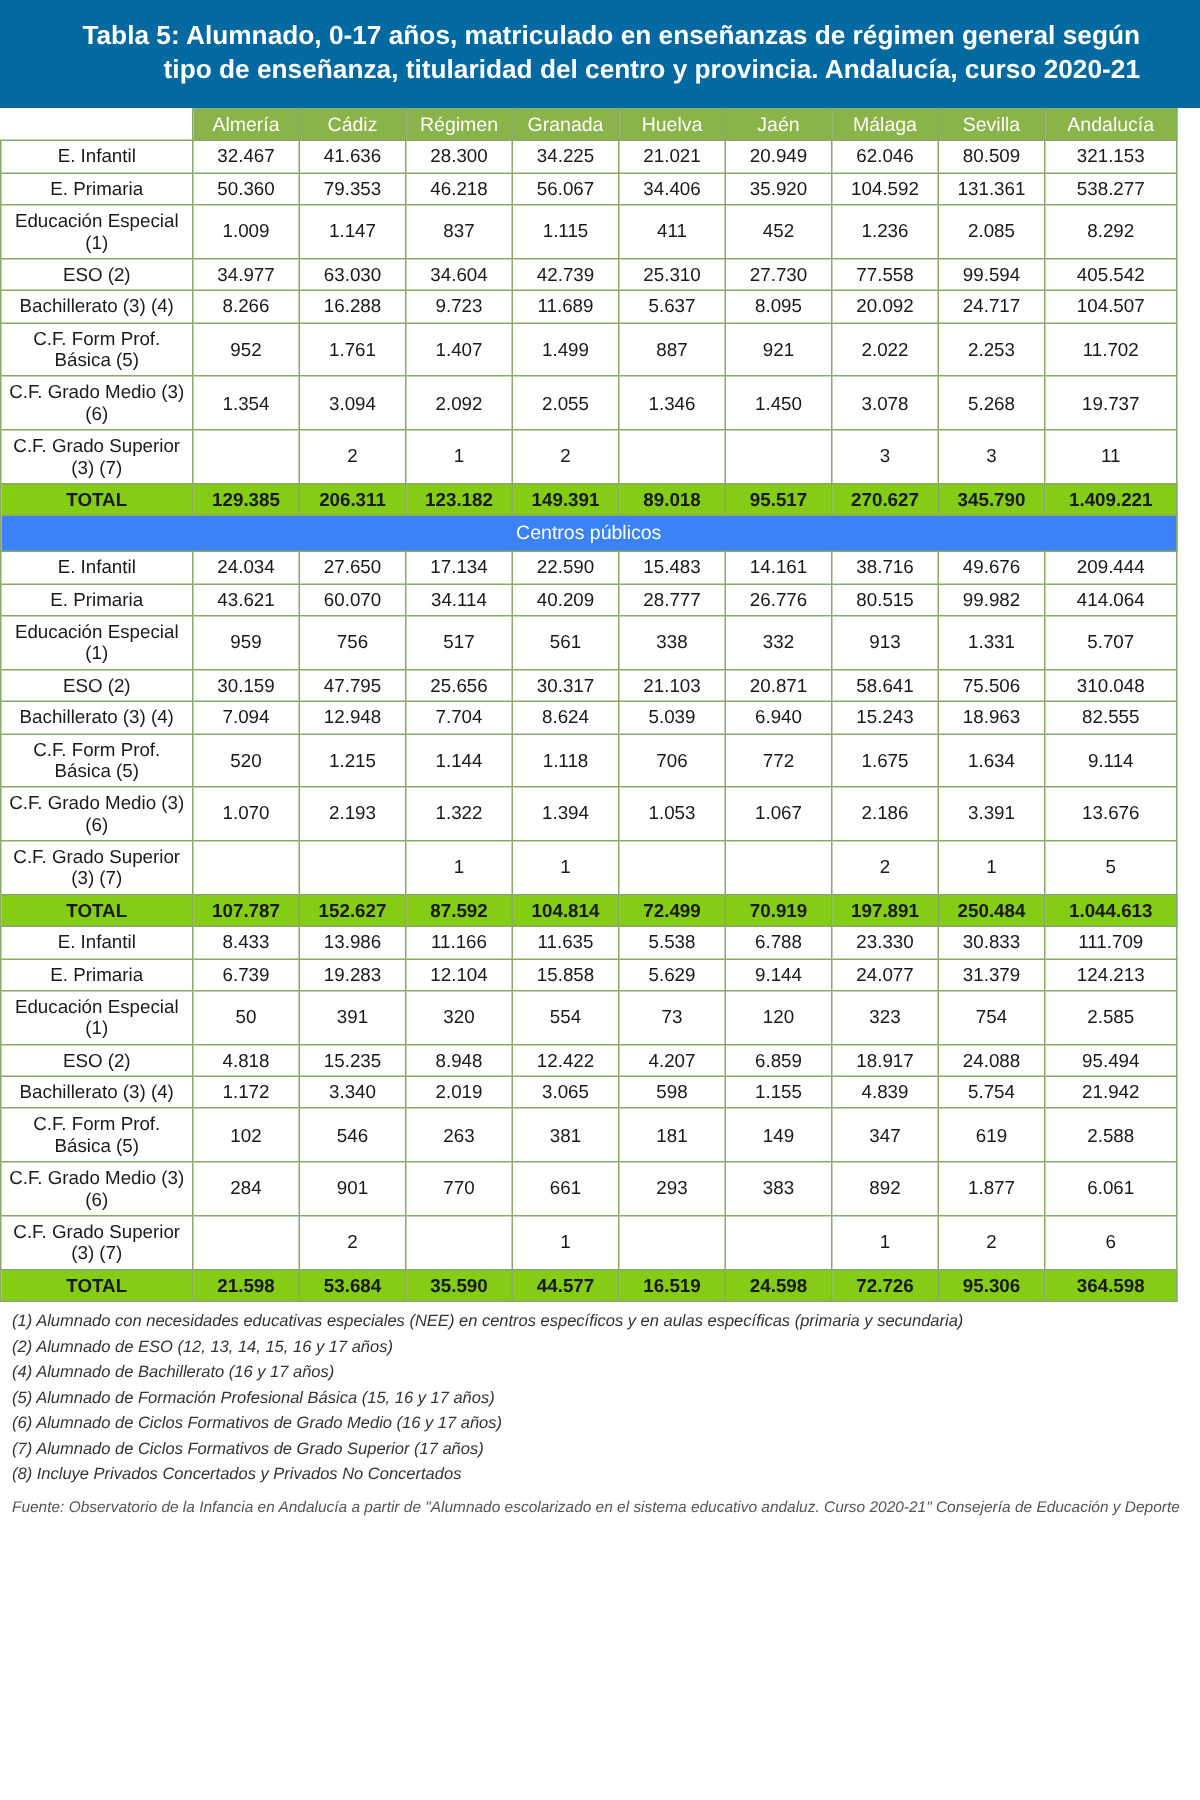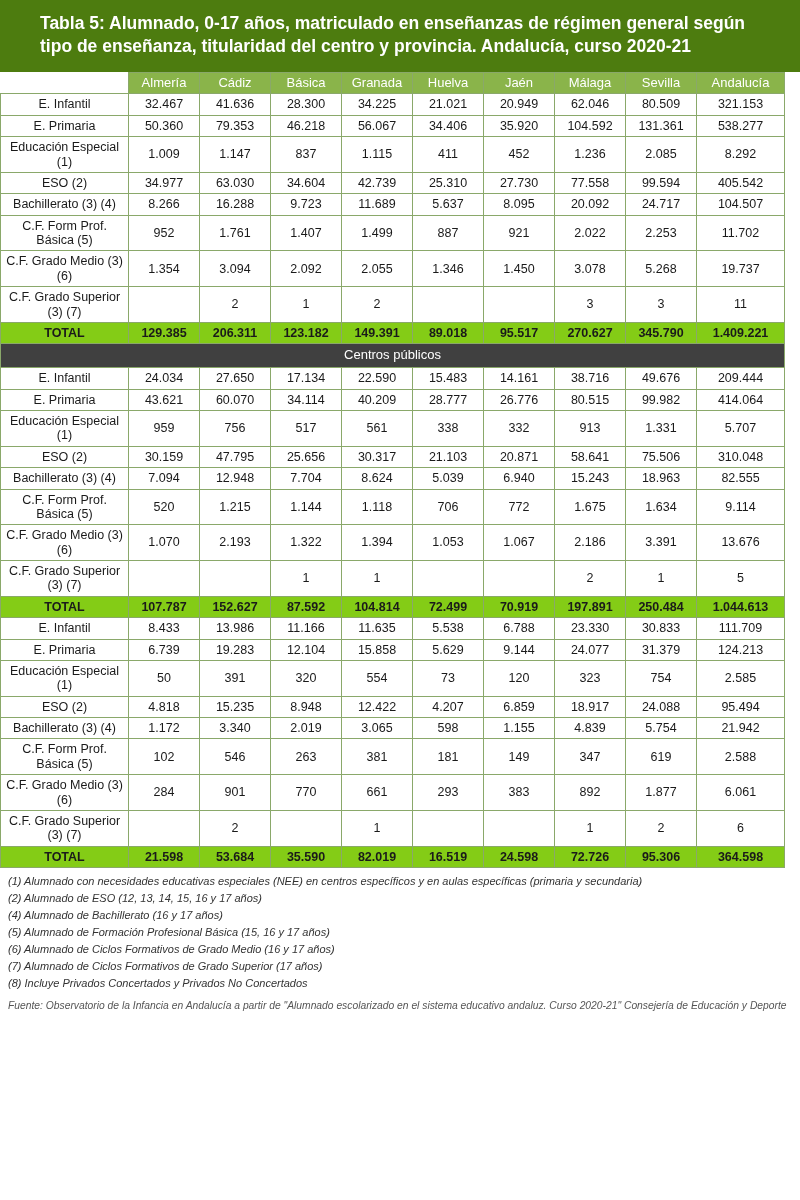--- a/index.html
+++ b/index.html
@@ -12,23 +12,23 @@
     min-height: 1200px;
     font-family: "Liberation Sans", sans-serif;
     color: #1a1a1a;
   }
   .page {
     width: 800px;
     box-sizing: border-box;
     padding: 0;
   }
   .title-bar {
-    background: #4d7c0f;
+    background: #0369a1;
     color: #ffffff;
-    text-align: left;
+    text-align: right;
     font-size: 17.5px;
     font-weight: bold;
     line-height: 1.33;
     padding: 12px 40px 13px 40px;
     box-sizing: border-box;
   }
   table.data {
     border-collapse: collapse;
     width: 764px;
     table-layout: fixed;
@@ -59,21 +59,21 @@
   }
   td.rowlabel {
     text-align: center;
     font-size: 12.5px;
   }
   tr.total-row td {
     background: #84cc16;
     font-weight: bold;
   }
   tr.section-row td {
-    background: #404040;
+    background: #3b82f6;
     color: #ffffff;
     font-weight: normal;
     font-size: 13px;
     padding: 4px 2px;
   }
   .notes {
     padding: 6px 8px 2px 8px;
     font-size: 11px;
     font-style: italic;
     color: #333333;
@@ -108,21 +108,21 @@
         <col class="num">
         <col class="num">
         <col class="num">
       <col class="tot">
     </colgroup>
     <thead>
       <tr>
         <th class="corner"></th>
         <th>Almería</th>
         <th>Cádiz</th>
-        <th>Básica</th>
+        <th>Régimen</th>
         <th>Granada</th>
         <th>Huelva</th>
         <th>Jaén</th>
         <th>Málaga</th>
         <th>Sevilla</th>
         <th>Andalucía</th>
       </tr>
     </thead>
     <tbody>
         <tr>
@@ -438,21 +438,21 @@
           <td></td>
           <td>1</td>
           <td>2</td>
           <td>6</td>
         </tr>
         <tr class="total-row">
           <td class="rowlabel">TOTAL</td>
           <td>21.598</td>
           <td>53.684</td>
           <td>35.590</td>
-          <td>82.019</td>
+          <td>44.577</td>
           <td>16.519</td>
           <td>24.598</td>
           <td>72.726</td>
           <td>95.306</td>
           <td>364.598</td>
         </tr>
       </tbody>
   </table>
 
   <div class="notes">

